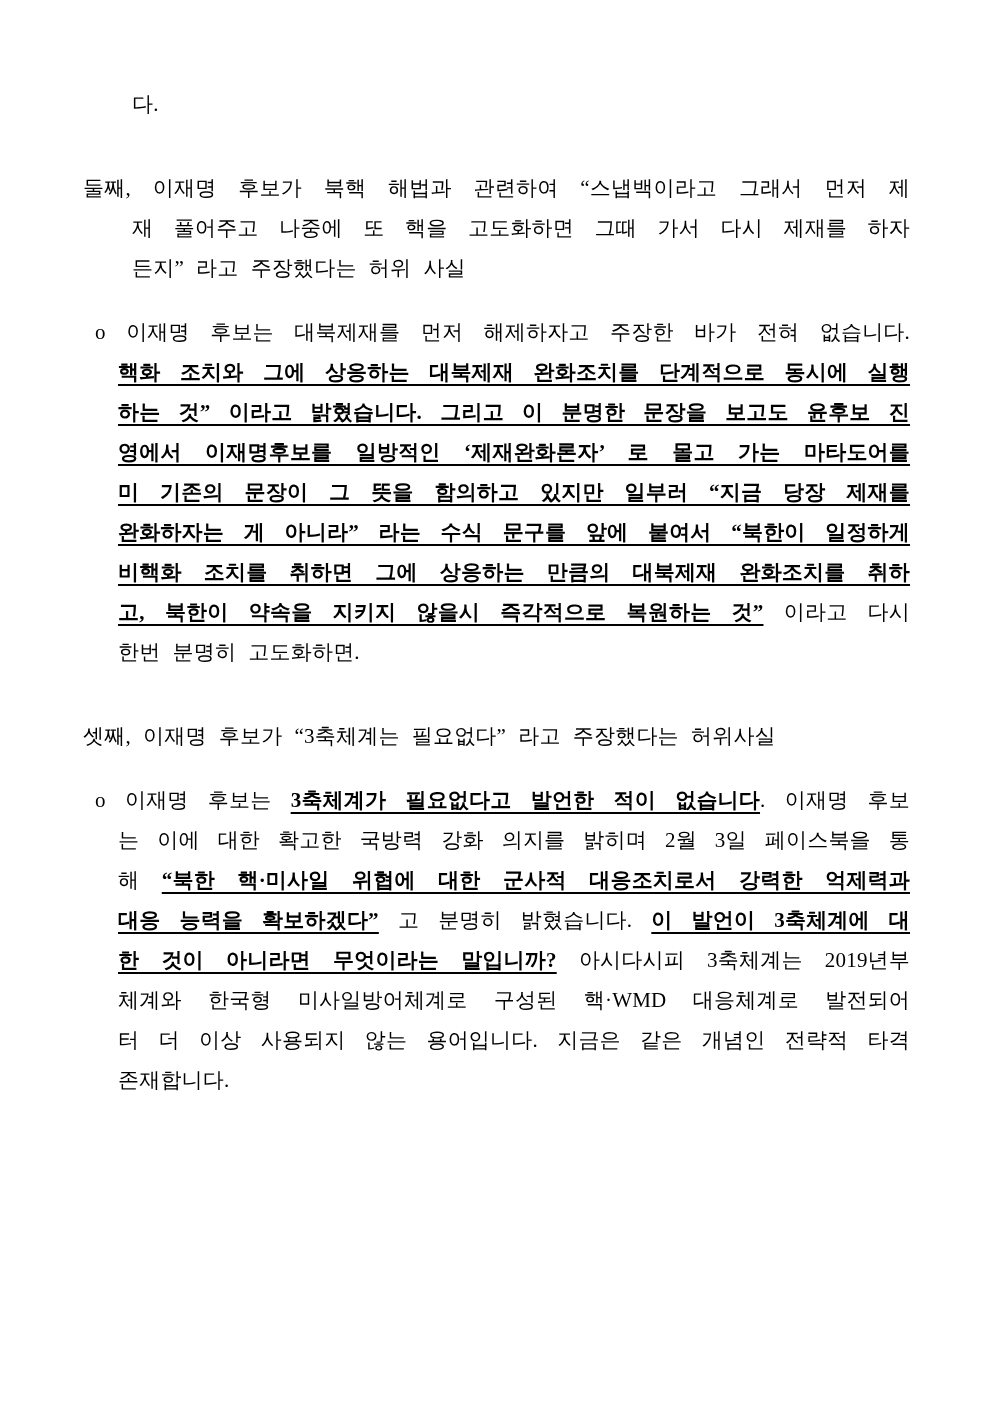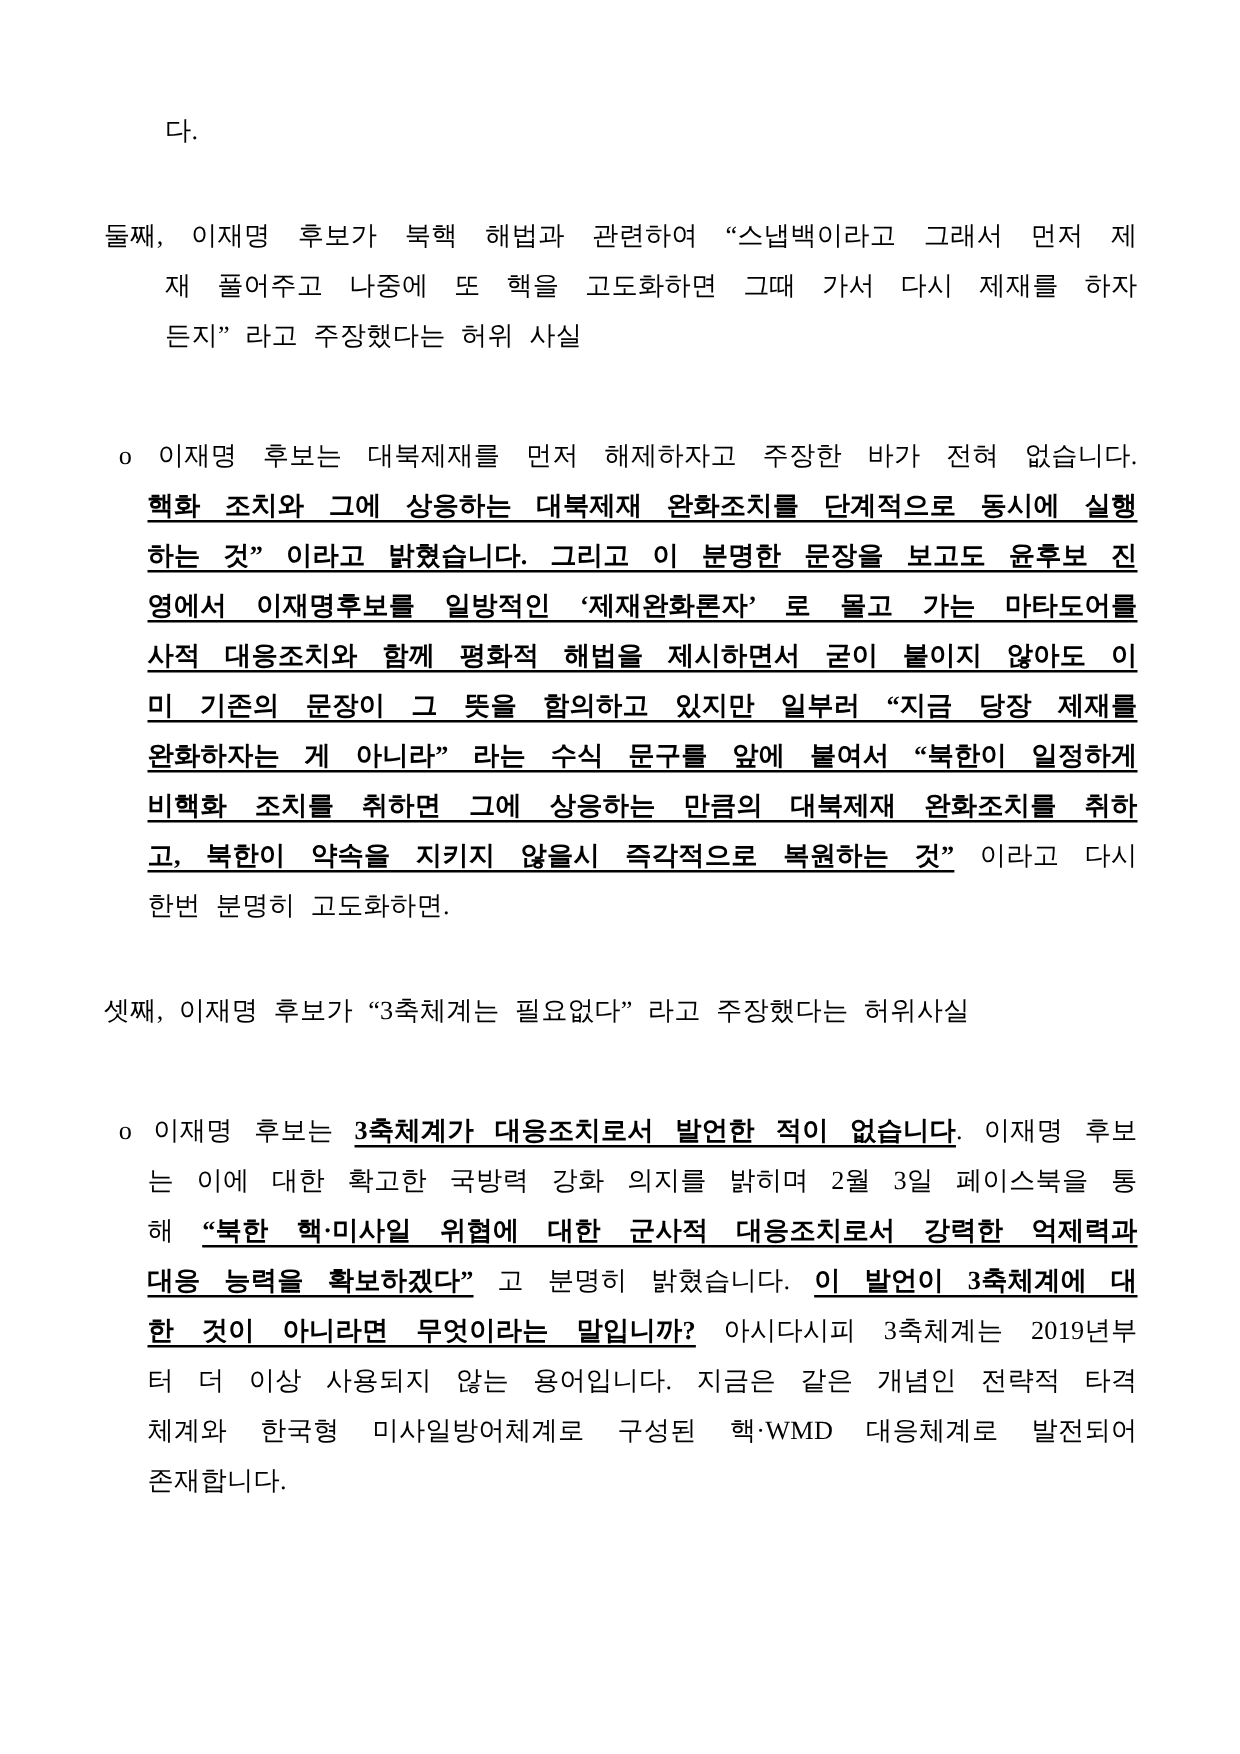--- a/index.html
+++ b/index.html
@@ -31,21 +31,21 @@
   .u {
     text-decoration: underline;
     text-decoration-thickness: 2px;
     text-underline-offset: 5px;
   }
   
   .para.cont { margin-left: 49px; }            
   .para.heading { margin-top: 44px; }          
   .para.heading .line { padding-left: 49px; }
   .para.heading .line.first { padding-left: 0; }
-  .para.bullet { margin-top: 56px; }           
+  .para.bullet { margin-top: 24px; }           
   .para.bullet .line { padding-left: 35px; }
   .para.bullet .line.first { padding-left: 12px; }
 </style>
 </head>
 <body>
 
 <div class="page">
   <div class="textblock">
       <div class="para cont">
         <div class="line first left"><span class="run">다.</span></div>
@@ -53,34 +53,33 @@
       <div class="para heading">
         <div class="line first just"><span class="run">둘째, 이재명 후보가 북핵 해법과 관련하여 “스냅백이라고 그래서 먼저 제</span></div>
         <div class="line just"><span class="run">재 풀어주고 나중에 또 핵을 고도화하면 그때 가서 다시 제재를 하자</span></div>
         <div class="line left"><span class="run">든지” 라고 주장했다는 허위 사실</span></div>
       </div>
       <div class="para bullet">
         <div class="line first just"><span class="run">o 이재명 후보는 대북제재를 먼저 해제하자고 주장한 바가 전혀 없습니다.</span></div>
         <div class="line just"><span class="run b u">핵화 조치와 그에 상응하는 대북제재 완화조치를 단계적으로 동시에 실행</span></div>
         <div class="line just"><span class="run b u">하는 것” 이라고 밝혔습니다. 그리고 이 분명한 문장을 보고도 윤후보 진</span></div>
         <div class="line just"><span class="run b u">영에서 이재명후보를 일방적인 ‘제재완화론자’ 로 몰고 가는 마타도어를</span></div>
-        <div class="line just"><span class="run b u">사적 대응조치와 함께 평화적 해법을 제시하면서 굳이 붙이지 않아도 이</span></div>
         <div class="line just"><span class="run b u">미 기존의 문장이 그 뜻을 함의하고 있지만 일부러 “지금 당장 제재를</span></div>
         <div class="line just"><span class="run b u">완화하자는 게 아니라” 라는 수식 문구를 앞에 붙여서 “북한이 일정하게</span></div>
         <div class="line just"><span class="run b u">비핵화 조치를 취하면 그에 상응하는 만큼의 대북제재 완화조치를 취하</span></div>
         <div class="line just"><span class="run b u">고, 북한이 약속을 지키지 않을시 즉각적으로 복원하는 것”</span><span class="run"> 이라고 다시</span></div>
         <div class="line left"><span class="run">한번 분명히 고도화하면.</span></div>
       </div>
       <div class="para heading">
         <div class="line first left"><span class="run">셋째, 이재명 후보가 “3축체계는 필요없다” 라고 주장했다는 허위사실</span></div>
       </div>
       <div class="para bullet">
-        <div class="line first just"><span class="run">o 이재명 후보는 </span><span class="run b u">3축체계가 대응조치로서 발언한 적이 없습니다</span><span class="run">. 이재명 후보</span></div>
+        <div class="line first just"><span class="run">o 이재명 후보는 </span><span class="run b u">3축체계가 필요없다고 발언한 적이 없습니다</span><span class="run">. 이재명 후보</span></div>
         <div class="line just"><span class="run">는 이에 대한 확고한 국방력 강화 의지를 밝히며 2월 3일 페이스북을 통</span></div>
         <div class="line just"><span class="run">해 </span><span class="run b u">“북한 핵·미사일 위협에 대한 군사적 대응조치로서 강력한 억제력과</span></div>
         <div class="line just"><span class="run b u">대응 능력을 확보하겠다”</span><span class="run"> 고 분명히 밝혔습니다. </span><span class="run b u">이 발언이 3축체계에 대</span></div>
         <div class="line just"><span class="run b u">한 것이 아니라면 무엇이라는 말입니까?</span><span class="run"> 아시다시피 3축체계는 2019년부</span></div>
+        <div class="line just"><span class="run">체계와 한국형 미사일방어체계로 구성된 핵·WMD 대응체계로 발전되어</span></div>
         <div class="line just"><span class="run">터 더 이상 사용되지 않는 용어입니다. 지금은 같은 개념인 전략적 타격</span></div>
-        <div class="line just"><span class="run">체계와 한국형 미사일방어체계로 구성된 핵·WMD 대응체계로 발전되어</span></div>
         <div class="line left"><span class="run">존재합니다.</span></div>
       </div>
     </div>
 </div>
 
 </body></html>

